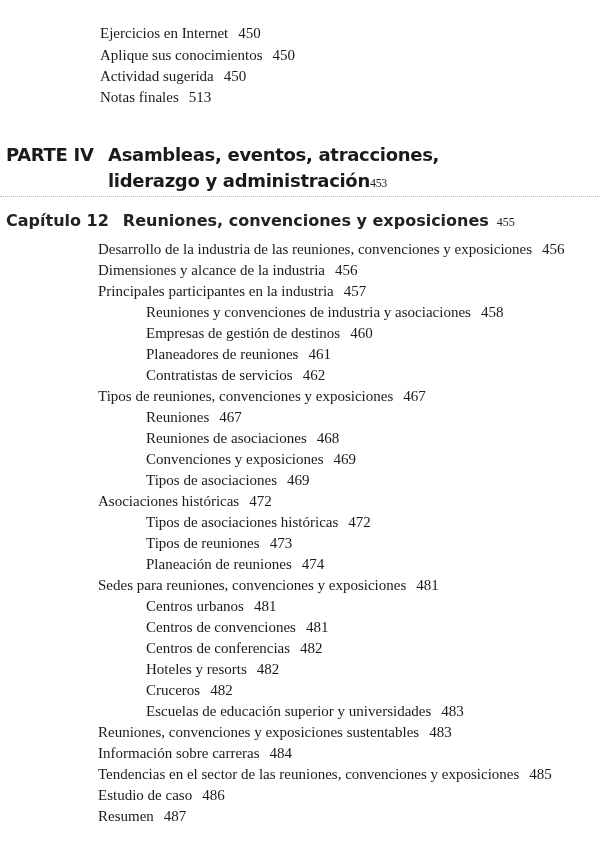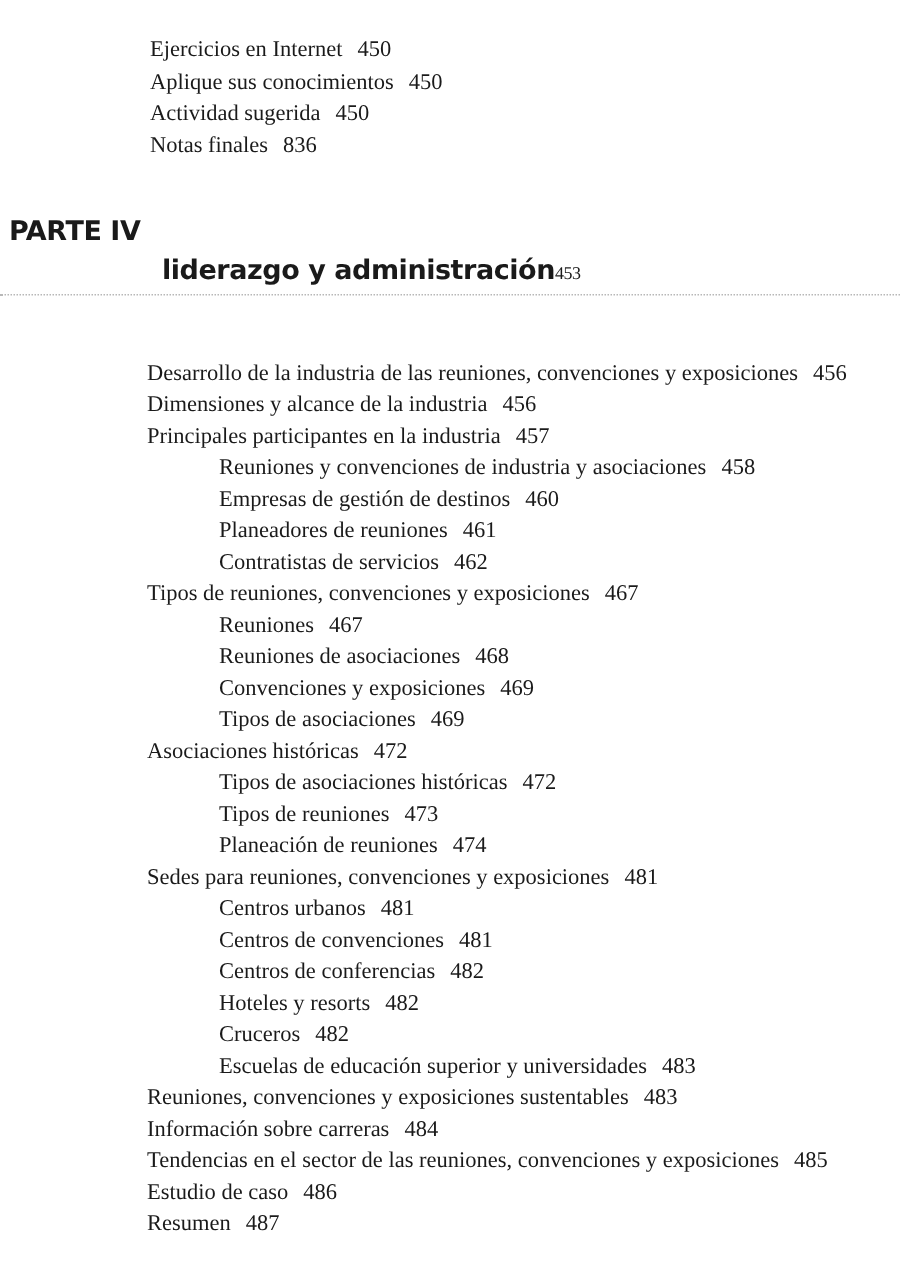--- a/index.html
+++ b/index.html
@@ -24,28 +24,30 @@
   </style>
 </head>
 <body>
 
 <div class="page">
 
   <div class="pre serif">
     <div class="line" style="top:23px"><span>Ejercicios en Internet</span><span class="pg">450</span></div>
     <div class="line" style="top:45px"><span>Aplique sus conocimientos</span><span class="pg">450</span></div>
     <div class="line" style="top:66px"><span>Actividad sugerida</span><span class="pg">450</span></div>
-    <div class="line" style="top:87px"><span>Notas finales</span><span class="pg">836</span></div>
+    <div class="line" style="top:87px"><span>Notas finales</span><span class="pg">513</span></div>
   </div>
 
   <div class="part-label sans">PARTE IV</div>
+  <div class="part-title l1 sans">Asambleas, eventos, atracciones,</div>
   <div class="part-title l2 sans"><span>liderazgo y administración</span><span class="part-pg serif">453</span></div>
 
   <div class="divider"></div>
 
+  <div class="chap sans"><span class="chap-num">Capítulo 12</span><span>Reuniones, convenciones y exposiciones</span><span class="chap-pg serif">455</span></div>
 
   <div class="serif">
     <div class="line lvl1" style="top:239px"><span>Desarrollo de la industria de las reuniones, convenciones y exposiciones</span><span class="pg">456</span></div>
     <div class="line lvl1" style="top:260px"><span>Dimensiones y alcance de la industria</span><span class="pg">456</span></div>
     <div class="line lvl1" style="top:281px"><span>Principales participantes en la industria</span><span class="pg">457</span></div>
     <div class="line lvl2" style="top:302px"><span>Reuniones y convenciones de industria y asociaciones</span><span class="pg">458</span></div>
     <div class="line lvl2" style="top:323px"><span>Empresas de gestión de destinos</span><span class="pg">460</span></div>
     <div class="line lvl2" style="top:344px"><span>Planeadores de reuniones</span><span class="pg">461</span></div>
     <div class="line lvl2" style="top:365px"><span>Contratistas de servicios</span><span class="pg">462</span></div>
     <div class="line lvl1" style="top:386px"><span>Tipos de reuniones, convenciones y exposiciones</span><span class="pg">467</span></div>

